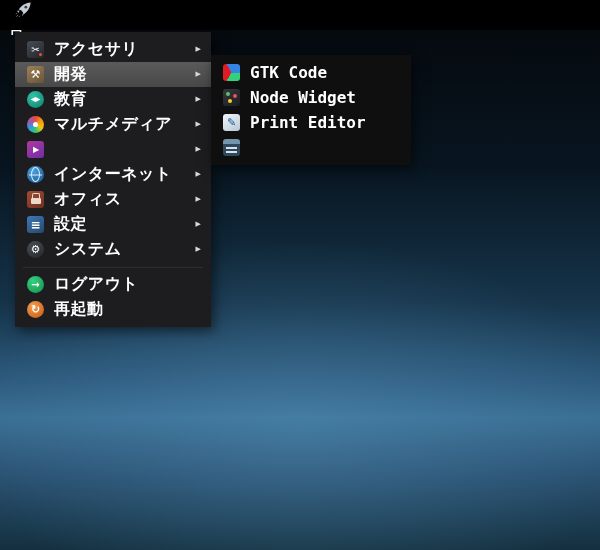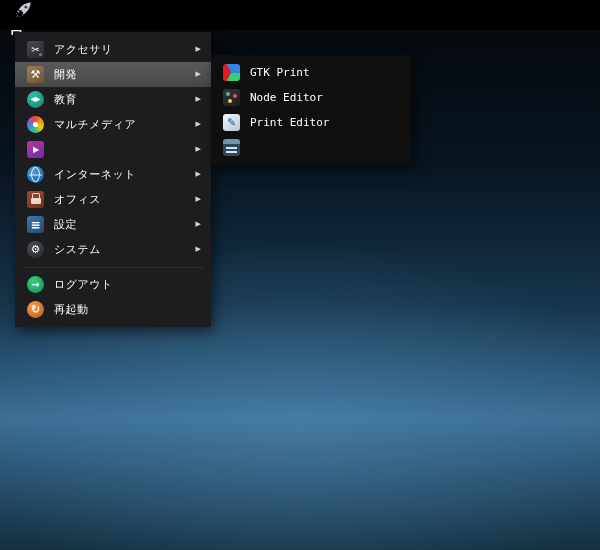--- a/index.html
+++ b/index.html
@@ -36,21 +36,21 @@
     position:absolute; left:211px; top:55px; width:200px;
     background:#0f0f10; padding:5px 0;
     box-shadow:3px 4px 12px rgba(0,0,0,.55);
   }
   .menu-sep{ height:10px; position:relative; }
   .menu-sep::after{ content:""; position:absolute; left:8px; right:8px; top:50%; border-top:1px solid rgba(255,255,255,.08); }
 
   
   .menu-item{ height:25px; display:flex; align-items:center; gap:10px; padding:0 10px 0 12px; }
   .menu-item.selected{ background:linear-gradient(180deg,#5a5a5a,#484848); }
-  .menu-item .label{ color:#fff; font-size:11px; font-weight:normal; letter-spacing:.5px; white-space:nowrap; }
+  .menu-item .label{ color:#fff; font-size:16px; font-weight:bold; letter-spacing:.5px; white-space:nowrap; }
   .submenu-panel .label{ font-family:"DejaVu Sans Mono","Liberation Mono",monospace; letter-spacing:0; }
   .arrow{ margin-left:auto; color:#d8d8d8; font-size:7px; line-height:1; }
 
   
   .icon{
     width:17px; height:17px; border-radius:3px; flex:0 0 17px;
     position:relative; display:flex; align-items:center; justify-content:center;
     color:#fff; overflow:hidden;
   }
   .accessories-icon{ background:linear-gradient(145deg,#474d55,#23262b); }
@@ -191,26 +191,26 @@
     <span class="label">再起動</span>
 
   </div>
     </div>
 </div>
 
 <div class="submenu-panel">
   <div>
       <div class="menu-item">
     <span class="icon gtk-demo-icon"></span>
-    <span class="label">GTK Print</span>
+    <span class="label">GTK Code</span>
 
   </div>
       <div class="menu-item">
     <span class="icon node-editor-icon"></span>
-    <span class="label">Node Editor</span>
+    <span class="label">Node Widget</span>
 
   </div>
       <div class="menu-item">
     <span class="icon print-editor-icon"></span>
     <span class="label">Print Editor</span>
 
   </div>
       <div class="menu-item">
     <span class="icon widget-factory-icon"></span>
 

